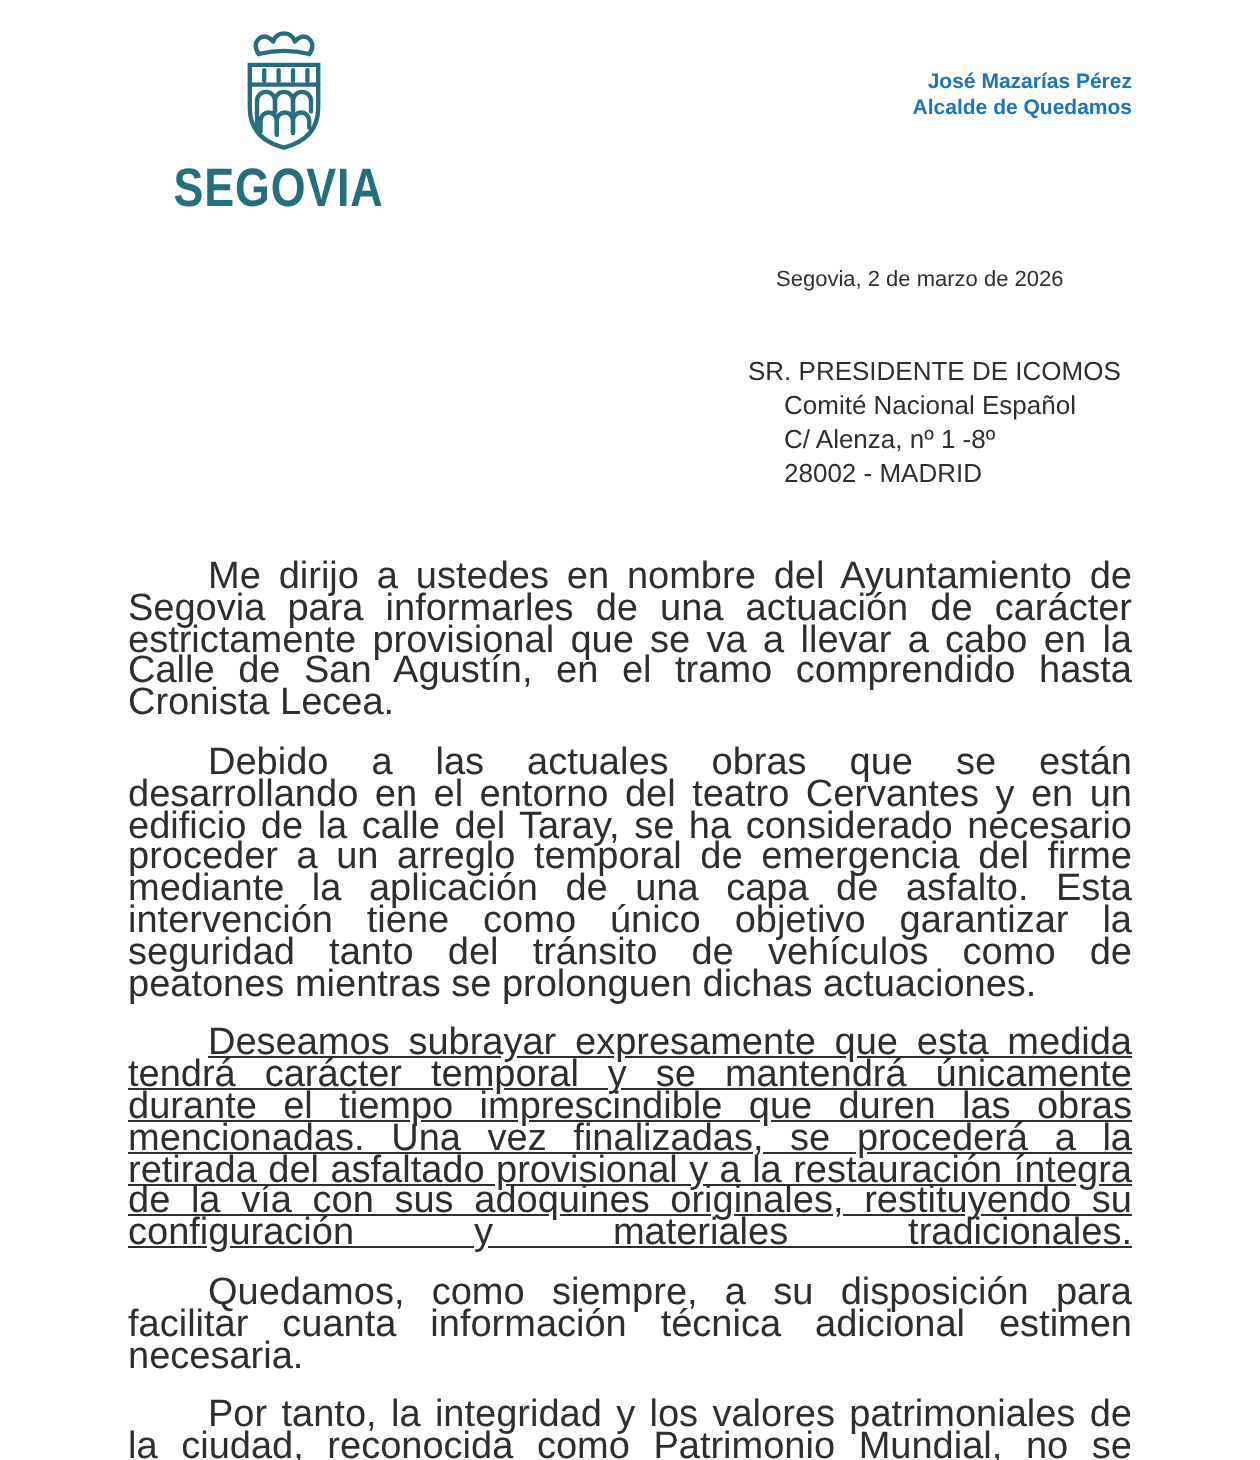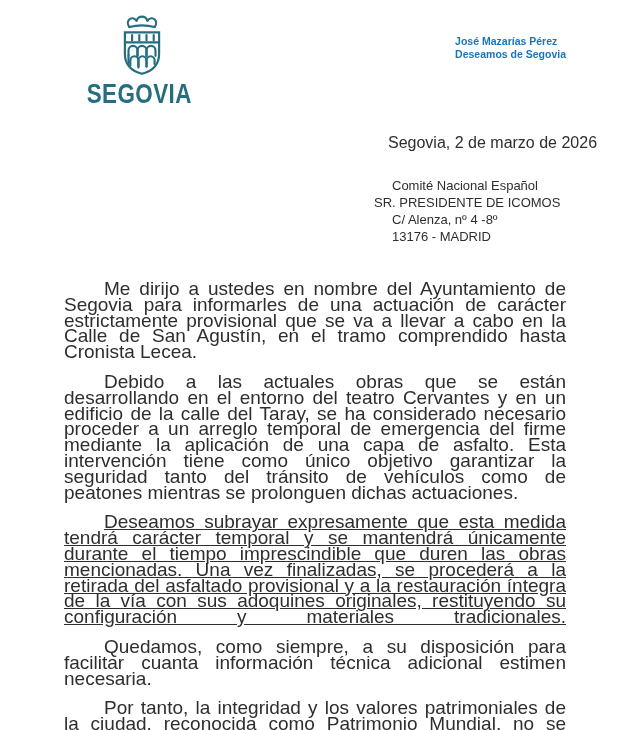--- a/index.html
+++ b/index.html
@@ -30,32 +30,33 @@
     letter-spacing: 0.5px;
     color: #256e80;
     transform: scaleX(0.83);
     transform-origin: center;
     white-space: nowrap;
   }
   .sender-block {
     position: absolute;
     top: 35px;
     right: 64px;
+    text-align: right;
     font-weight: 700;
     font-size: 10.5px;
     line-height: 13px;
     color: #1a74be;
   }
 
   
   .dateline {
     position: absolute;
     left: 388px;
     top: 134px;
-    font-size: 16px;
+    font-size: 11px;
     color: #2e2e2e;
     text-align: center;
   }
   .recipient {
     position: absolute;
     left: 374px;
     top: 177px;
     font-size: 13px;
     line-height: 17px;
     color: #2e2e2e;
@@ -113,30 +114,30 @@
       <path d="M15,47 V56"></path>
       <path d="M17,58 V52 A4.5,4.5 0 0 1 26,52 V59"></path>
       <path d="M26,60 V52 A4.5,4.5 0 0 1 35,52 V59"></path>
       <path d="M35,59 V52 A4.5,4.5 0 0 1 44,52 V56"></path>
     </svg>
     <span class="logo-text">SEGOVIA</span>
   </div>
 
   <div class="sender-block">
     <div>José Mazarías Pérez</div>
-    <div>Deseamos de Segovia</div>
+    <div>Alcalde de Quedamos</div>
   </div>
 
   <div class="dateline">Segovia, 2 de marzo de 2026</div>
 
   <div class="recipient">
+    <div class="r-line">SR. PRESIDENTE DE ICOMOS</div>
     <div class="r-line indent">Comité Nacional Español</div>
-    <div class="r-line">SR. PRESIDENTE DE ICOMOS</div>
-    <div class="r-line indent">C/ Alenza, nº 4 -8º</div>
-    <div class="r-line indent">13176 - MADRID</div>
+    <div class="r-line indent">C/ Alenza, nº 1 -8º</div>
+    <div class="r-line indent">28002 - MADRID</div>
   </div>
 
   <div class="letter-body">
     <p>Me dirijo a ustedes en nombre del Ayuntamiento de Segovia para informarles de una actuación de carácter estrictamente provisional que se va a llevar a cabo en la Calle de San Agustín, en el tramo comprendido hasta Cronista Lecea.</p>
     <p>Debido a las actuales obras que se están desarrollando en el entorno del teatro Cervantes y en un edificio de la calle del Taray, se ha considerado necesario proceder a un arreglo temporal de emergencia del firme mediante la aplicación de una capa de asfalto. Esta intervención tiene como único objetivo garantizar la seguridad tanto del tránsito de vehículos como de peatones mientras se prolonguen dichas actuaciones.</p>
     <p class="stretch-last">Deseamos subrayar expresamente que esta medida tendrá carácter temporal y se mantendrá únicamente durante el tiempo imprescindible que duren las obras mencionadas. Una vez finalizadas, se procederá a la retirada del asfaltado provisional y a la restauración íntegra de la vía con sus adoquines originales, restituyendo su configuración y materiales tradicionales.</p>
     <p>Quedamos, como siempre, a su disposición para facilitar cuanta información técnica adicional estimen necesaria.</p>
     <p>Por tanto, la integridad y los valores patrimoniales de la ciudad, reconocida como Patrimonio Mundial, no se verán alterados ni comprometidos por esta intervención puntual y reversible.</p>
     <p class="closing">Reciban un cordial saludo</p>
   </div>

